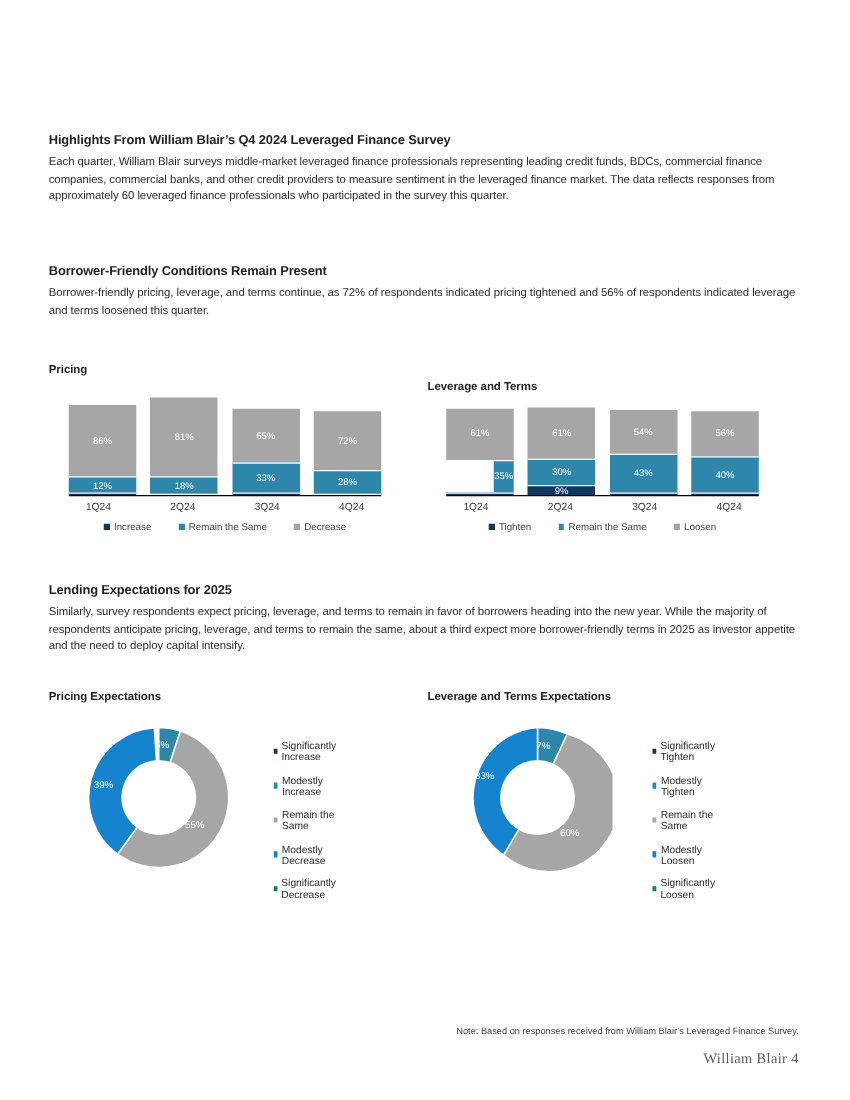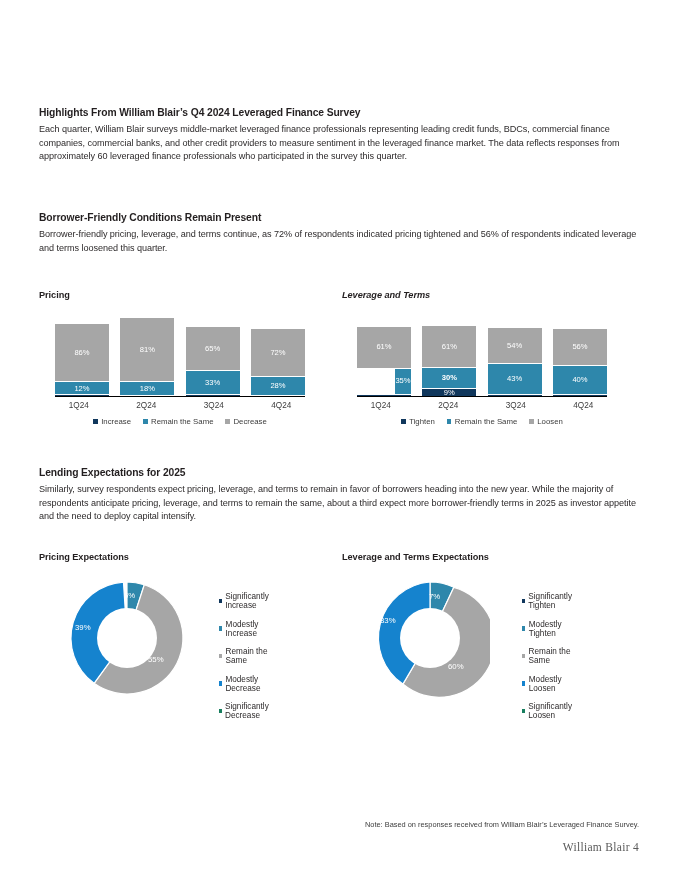--- a/index.html
+++ b/index.html
@@ -91,21 +91,21 @@
   .xlabels div {
     width: 54px;
     text-align: center;
     font-size: 8.2px;
     color: #3c3c3c;
   }
 
   .bar-legend {
     display: flex;
     justify-content: center;
-    gap: 12px;
+    gap: 22px;
     margin-top: 7px;
   }
   .lg-item { display: flex; align-items: center; gap: 3.5px; }
   .lg-sq { width: 4.5px; height: 4.5px; display: inline-block; }
   .lg-item span.t { font-size: 7.8px; color: #3c3c3c; }
 
   
   .donutblock { position: absolute; }
   .donut-wrap { position: relative; width: 120px; height: 120px; }
   .donut-svg { display: block; }
@@ -227,41 +227,41 @@
         <i class="lg-sq" style="background:#2e87ab;"></i>
         <span class="t">Remain the Same</span>
       </div>
       <div class="lg-item">
         <i class="lg-sq" style="background:#a6a6a6;"></i>
         <span class="t">Decrease</span>
       </div>
     </div>
   </div>
 
-  <div class="chart-title" style="left:342px; top:290px;font-style:italic;">Leverage and Terms</div>
+  <div class="chart-title" style="left:342px; top:304px;">Leverage and Terms</div>
   <div class="barchart" style="left:357px; top:318px; width:250px;">
     <div class="bars">
 
       <div class="bar-col">
         <div class="seg gray" style="height:41px;">
             <span>61%</span>
           </div>
         <div class="seg teal" style="height:26px;margin-left:38px;">
             <span>35%</span>
           </div>
         <div class="seg navy" style="height:2.5px;">
             <span></span>
           </div>
       </div>
 
       <div class="bar-col">
         <div class="seg gray" style="height:41px;">
             <span>61%</span>
           </div>
-        <div class="seg teal" style="height:21px;font-weight:bold;">
+        <div class="seg teal" style="height:21px;">
             <span>30%</span>
           </div>
         <div class="seg navy" style="height:8px;">
             <span>9%</span>
           </div>
       </div>
 
       <div class="bar-col">
         <div class="seg gray" style="height:35px;">
             <span>54%</span>

